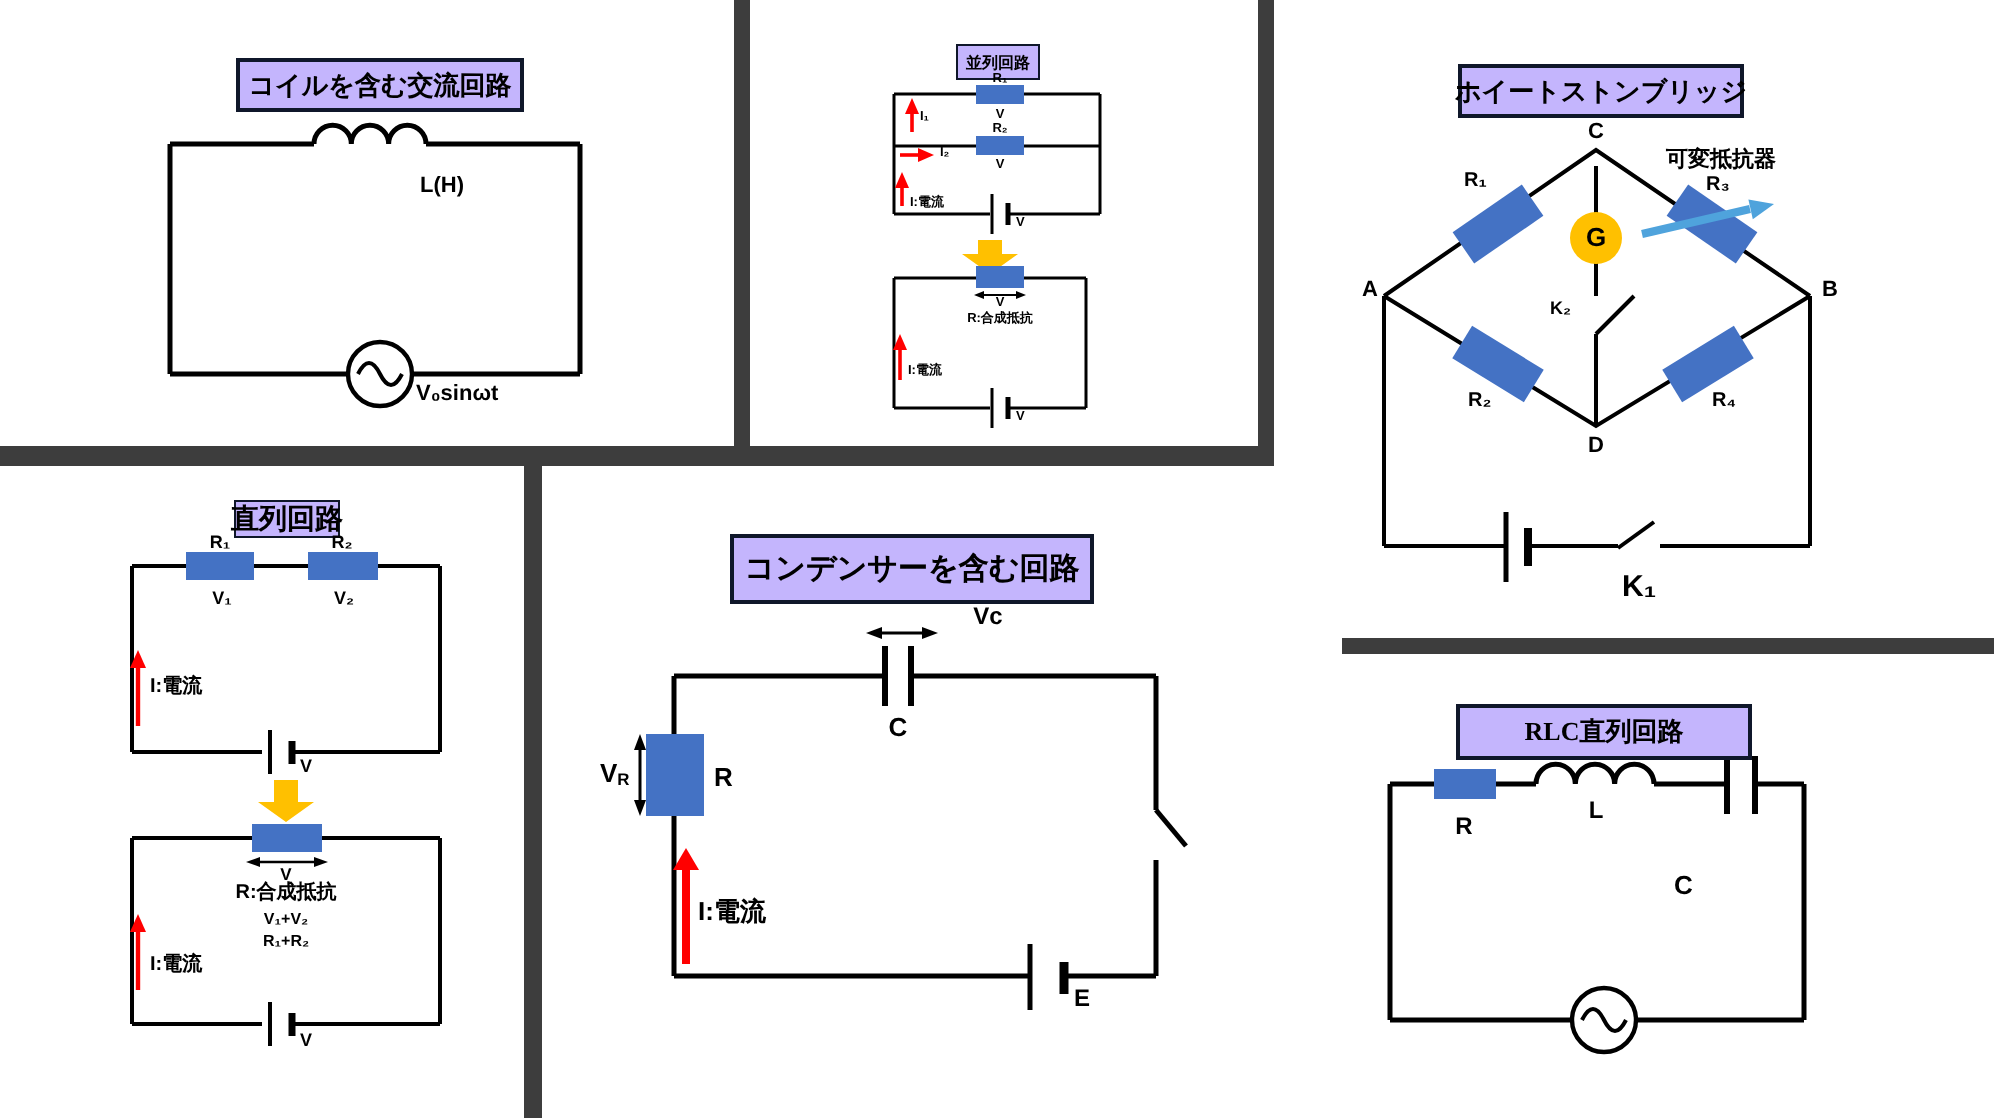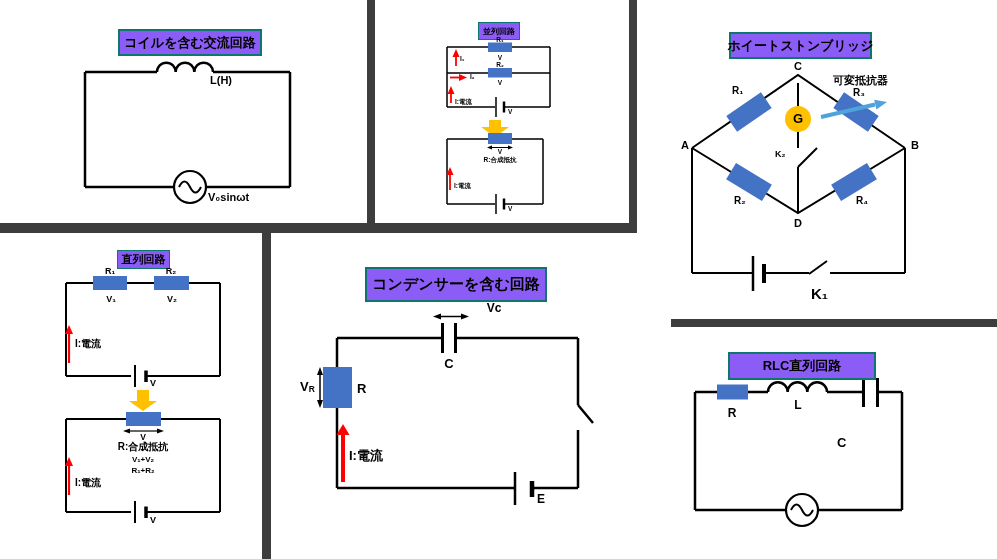--- a/index.html
+++ b/index.html
@@ -9,38 +9,38 @@
     font-family:"Liberation Sans",sans-serif;
   }
   .panel{position:absolute;background:#ffffff;}
   .panel svg{position:absolute;left:0;top:0;}
   .lbl{
     position:absolute;font-weight:bold;line-height:1;white-space:nowrap;
     color:#000;font-family:"Liberation Sans",sans-serif;
   }
   .ctr{transform:translateX(-50%);}
   .titlebox{
-    position:absolute;border:2px solid #0f766e;background:#8b5cf6;
+    position:absolute;border:2px solid #0f172a;background:#c4b5fd;
     display:flex;align-items:center;justify-content:center;
-    font-weight:bold;color:#000;white-space:nowrap;
+    font-weight:bold;color:#000;white-space:nowrap;font-family:Liberation Serif, serif;
   }
   .subtxt{font-size:0.65em;vertical-align:-0.15em;}
 </style>
 </head>
 <body>
 
 <div class="panel" style="left:0;top:0;width:367px;height:223px;">
   <svg width="367" height="223">
     <path d="M85,72 H157 M213,72 H290 M85,72 V187 M290,72 V187 M85,187 H174 M206,187 H290" stroke="#000" stroke-width="2.5" fill="none"></path>
     <path d="M157,72 a9.33,9.33 0 0 1 18.66,0 a9.33,9.33 0 0 1 18.66,0 a9.33,9.33 0 0 1 18.68,0" stroke="#000" stroke-width="2.5" fill="none"></path>
     <circle cx="190" cy="187" r="16" fill="#fff" stroke="#000" stroke-width="2.2"></circle>
     <path d="M179,187 q5.5,-11 11,0 q5.5,11 11,0" stroke="#000" stroke-width="2" fill="none"></path>
   </svg>
   <div class="titlebox" style="left:118px;top:29px;width:140px;height:23px;font-size:13px;">コイルを含む交流回路</div>
-  <span class="lbl" style="left:210px;top:75px;font-size:11px;">L(H)</span>
+  <span class="lbl" style="left:210px;top:88px;font-size:11px;">L(H)</span>
   <span class="lbl" style="left:208px;top:192px;font-size:11px;text-align:right;">V₀sinωt</span>
 </div>
 
 <div class="panel" style="left:375px;top:0;width:254px;height:223px;">
   <svg width="254" height="223">
     <path d="M72,47 H175 M72,73 H175 M72,47 V107 M175,47 V107 M72,107 H120 M129,107 H175" stroke="#000" stroke-width="1.5" fill="none"></path>
     <rect x="113" y="42.5" width="24" height="9.5" fill="#4472C4"></rect>
     <rect x="113" y="68" width="24" height="9.5" fill="#4472C4"></rect>
     <g>
       <line x1="121" y1="97" x2="121" y2="117" stroke="#000" stroke-width="1.5"></line>
@@ -145,21 +145,21 @@
     </g>
     <g>
       <line x1="69" y1="262" x2="69" y2="231" stroke="#f00" stroke-width="2.2"></line>
       <polygon points="69,224 65,233 73,233" fill="#f00"></polygon>
     </g>
     <g>
       <line x1="135" y1="268" x2="135" y2="290" stroke="#000" stroke-width="2"></line>
       <line x1="146" y1="273.5" x2="146" y2="285" stroke="#000" stroke-width="3.5"></line>
     </g>
   </svg>
-  <div class="titlebox" style="left:117px;top:17px;width:51px;height:17px;font-size:11px;border-width:1.5px;">直列回路</div>
+  <div class="titlebox" style="left:117px;top:17px;width:51px;height:17px;font-size:14px;border-width:1.5px;">直列回路</div>
   <span class="lbl ctr" style="left:110px;top:34px;font-size:9px;">R₁</span>
   <span class="lbl ctr" style="left:111px;top:62px;font-size:9px;">V₁</span>
   <span class="lbl ctr" style="left:171px;top:34px;font-size:9px;">R₂</span>
   <span class="lbl ctr" style="left:172px;top:62px;font-size:9px;">V₂</span>
   <span class="lbl" style="left:75px;top:106px;font-size:10px;">I:電流</span>
   <span class="lbl" style="left:150px;top:146px;font-size:9px;">V</span>
   <span class="lbl ctr" style="left:143px;top:200px;font-size:8.5px;">V</span>
   <span class="lbl ctr" style="left:143px;top:209px;font-size:10px;">R:合成抵抗</span>
   <span class="lbl ctr" style="left:143px;top:223px;font-size:8px;">V₁+V₂</span>
   <span class="lbl ctr" style="left:143px;top:234px;font-size:8px;">R₁+R₂</span>

